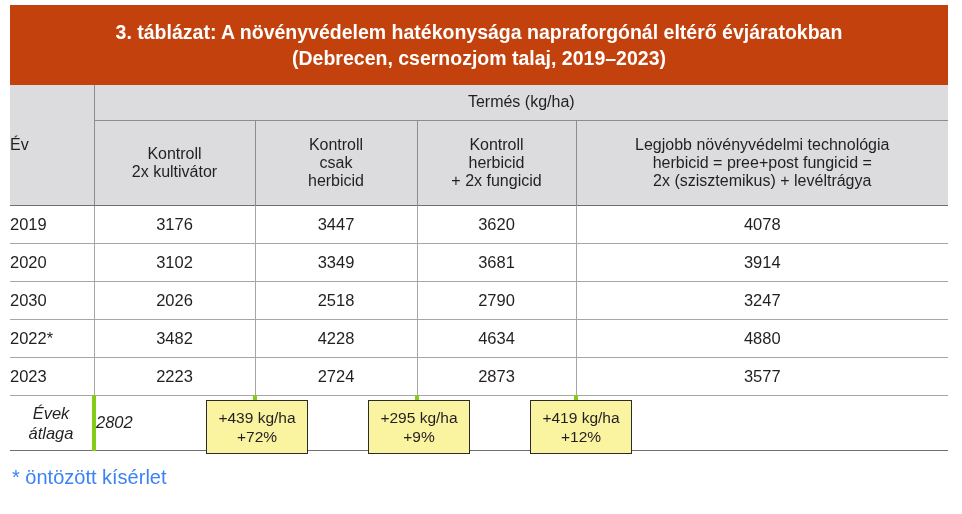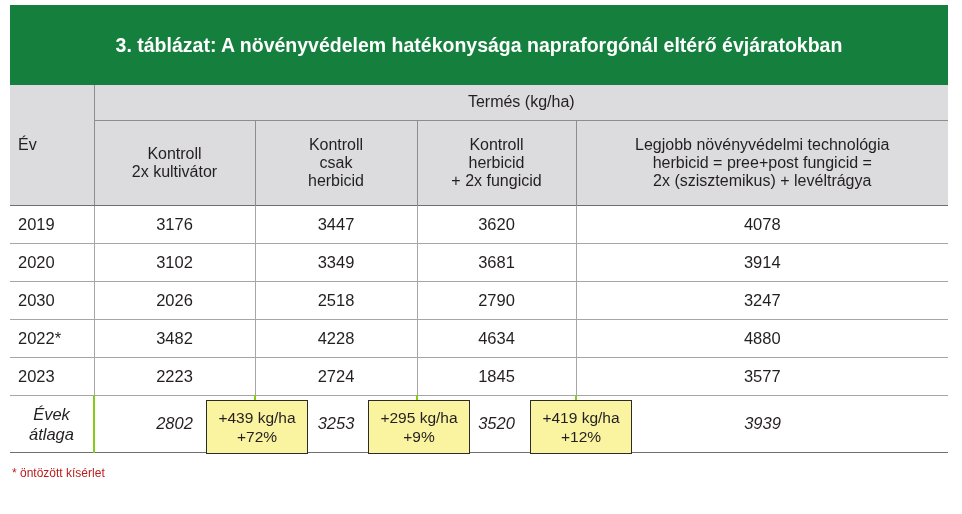--- a/index.html
+++ b/index.html
@@ -23,21 +23,21 @@
     height: 514px;
   }
 
   
   .title-banner {
     position: absolute;
     left: 10px;
     top: 5px;
     width: 938px;
     height: 80px;
-    background: #15803d;
+    background: #c2410c;
     color: #ffffff;
     display: flex;
     flex-direction: column;
     align-items: center;
     justify-content: center;
     text-align: center;
     font-weight: bold;
     font-size: 19.5px;
     line-height: 26px;
     box-sizing: border-box;
@@ -55,21 +55,21 @@
   }
 
   table.maintable {
     border-collapse: collapse;
     table-layout: fixed;
     width: 938px;
     font-size: 16px;
   }
 
   table.maintable td, table.maintable th {
-    padding: 8px;
+    padding: 0;
     margin: 0;
     font-weight: normal;
     vertical-align: middle;
     box-sizing: border-box;
   }
   .hdr-year {
     background: #dcdcde;
     text-align: left;
     padding-left: 10px;
     font-size: 16px;
@@ -119,25 +119,24 @@
     height: 55px;
     text-align: center;
     padding-left: 10px;
     font-style: italic;
     font-size: 16.5px;
     border-bottom: 1px solid #6f6f6f;
     line-height: 20px;
   }
   .avg-cell {
     height: 55px;
-    text-align: center;
     font-style: italic;
     font-size: 16.5px;
     border-bottom: 1px solid #6f6f6f;
-    border-left: 2px solid #84cc16;
+    border-left: 4px solid #84cc16;
   }
 
   
   .callout {
     position: absolute;
     background: #faf3a0;
     border: 1.5px solid #2b2b2b;
     color: #231f20;
     font-size: 15.5px;
     line-height: 19px;
@@ -149,31 +148,32 @@
     z-index: 5;
     font-style: normal;
   }
   .callout span { display: block; white-space: nowrap; }
 
   
   .footnote {
     position: absolute;
     left: 12px;
     top: 466px;
-    font-size: 12px;
-    color: #b91c1c;
+    font-size: 20px;
+    color: #3b82f6;
   }
 </style>
 </head>
 <body>
 
 <div class="page">
 
   <div class="title-banner">
     <span class="title-line">3. táblázat: A növényvédelem hatékonysága napraforgónál eltérő évjáratokban</span>
+    <span class="title-line">(Debrecen, csernozjom talaj, 2019–2023)</span>
   </div>
 
   <div class="table-wrap">
     <table class="maintable">
       <colgroup>
         <col style="width:84px">
         <col style="width:161px">
         <col style="width:162px">
         <col style="width:159px">
         <col style="width:372px">
@@ -231,21 +231,21 @@
           <td class="cell-year">2022*</td>
           <td class="cell">3482</td>
           <td class="cell">4228</td>
           <td class="cell">4634</td>
           <td class="cell">4880</td>
         </tr>
         <tr>
           <td class="cell-year">2023</td>
           <td class="cell">2223</td>
           <td class="cell">2724</td>
-          <td class="cell">1845</td>
+          <td class="cell">2873</td>
           <td class="cell">3577</td>
         </tr>
         <tr>
           <td class="avg-year">
             <div>Évek</div>
             <div>átlaga</div>
           </td>
           <td class="avg-cell">2802</td>
           <td class="avg-cell">3253</td>
           <td class="avg-cell">3520</td>

